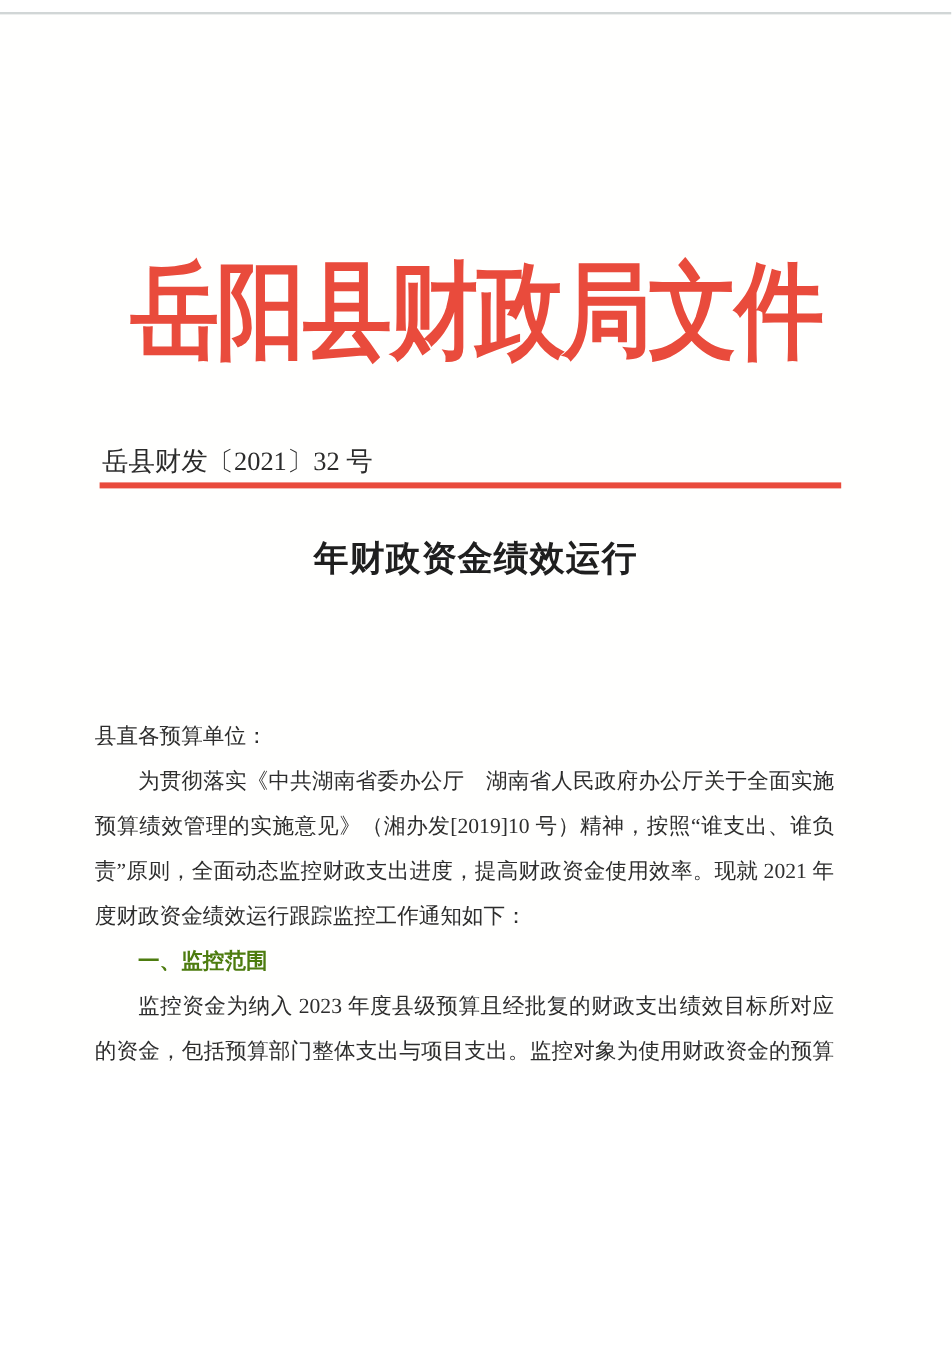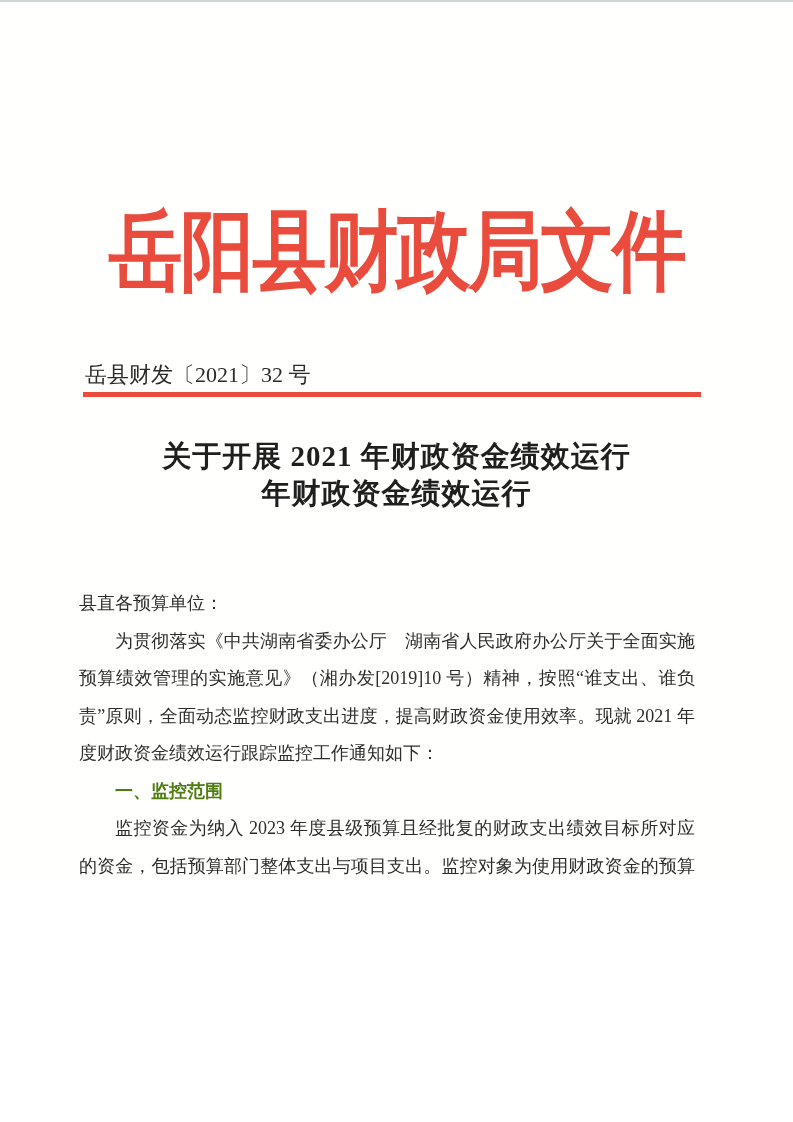--- a/index.html
+++ b/index.html
@@ -8,21 +8,21 @@
   }
   * { margin: 0; padding: 0; box-sizing: border-box; }
   html, body { background: #ffffff; }
   body { font-family: "Liberation Serif", serif; }
 
   .page {
     position: relative;
     width: 793px;
     height: 884px;
     background: #fffffe;
-    margin: 0 auto;
+    margin: 10px auto;
     overflow: hidden;
   }
 
   
   .scan-line {
     position: absolute;
     top: 0; left: 0;
     width: 100%; height: 2px;
     background: #b9c0c0;
     opacity: 0.65;
@@ -108,21 +108,20 @@
 
   <div class="header-title">岳阳县财政局文件</div>
 
   <div class="ref-row">
     <span>岳县财发〔2021〕32 号</span>
   </div>
 
   <div class="red-rule"></div>
 
   <div class="doc-title">
-    <div>关于开展 2021 年财政资金绩效运行</div>
     <div>年财政资金绩效运行</div>
   </div>
 
   <div class="body-block">
     <div class="salutation">县直各预算单位：</div>
     <div class="para">为贯彻落实《中共湖南省委办公厅　湖南省人民政府办公厅关于全面实施预算绩效管理的实施意见》（湘办发[2019]10 号）精神，按照“谁支出、谁负责”原则，全面动态监控财政支出进度，提高财政资金使用效率。现就 2021 年度财政资金绩效运行跟踪监控工作通知如下：</div>
     <div class="section-heading">一、监控范围</div>
     <div class="para">监控资金为纳入 2023 年度县级预算且经批复的财政支出绩效目标所对应的资金，包括预算部门整体支出与项目支出。监控对象为使用财政资金的预算单位。</div>
   </div>
 

